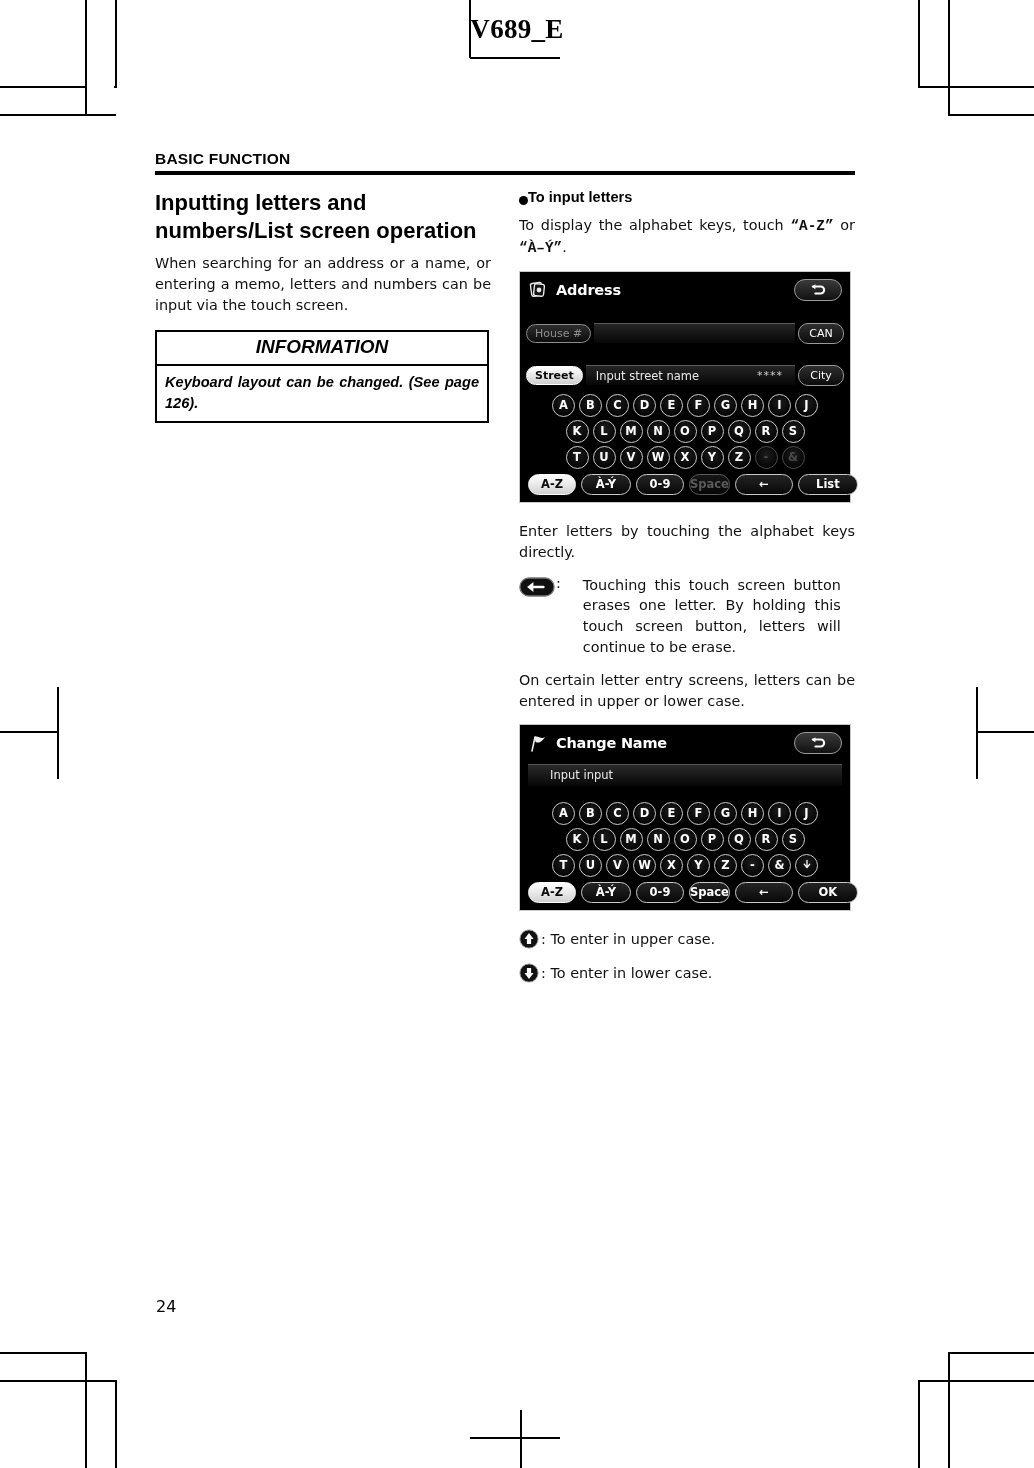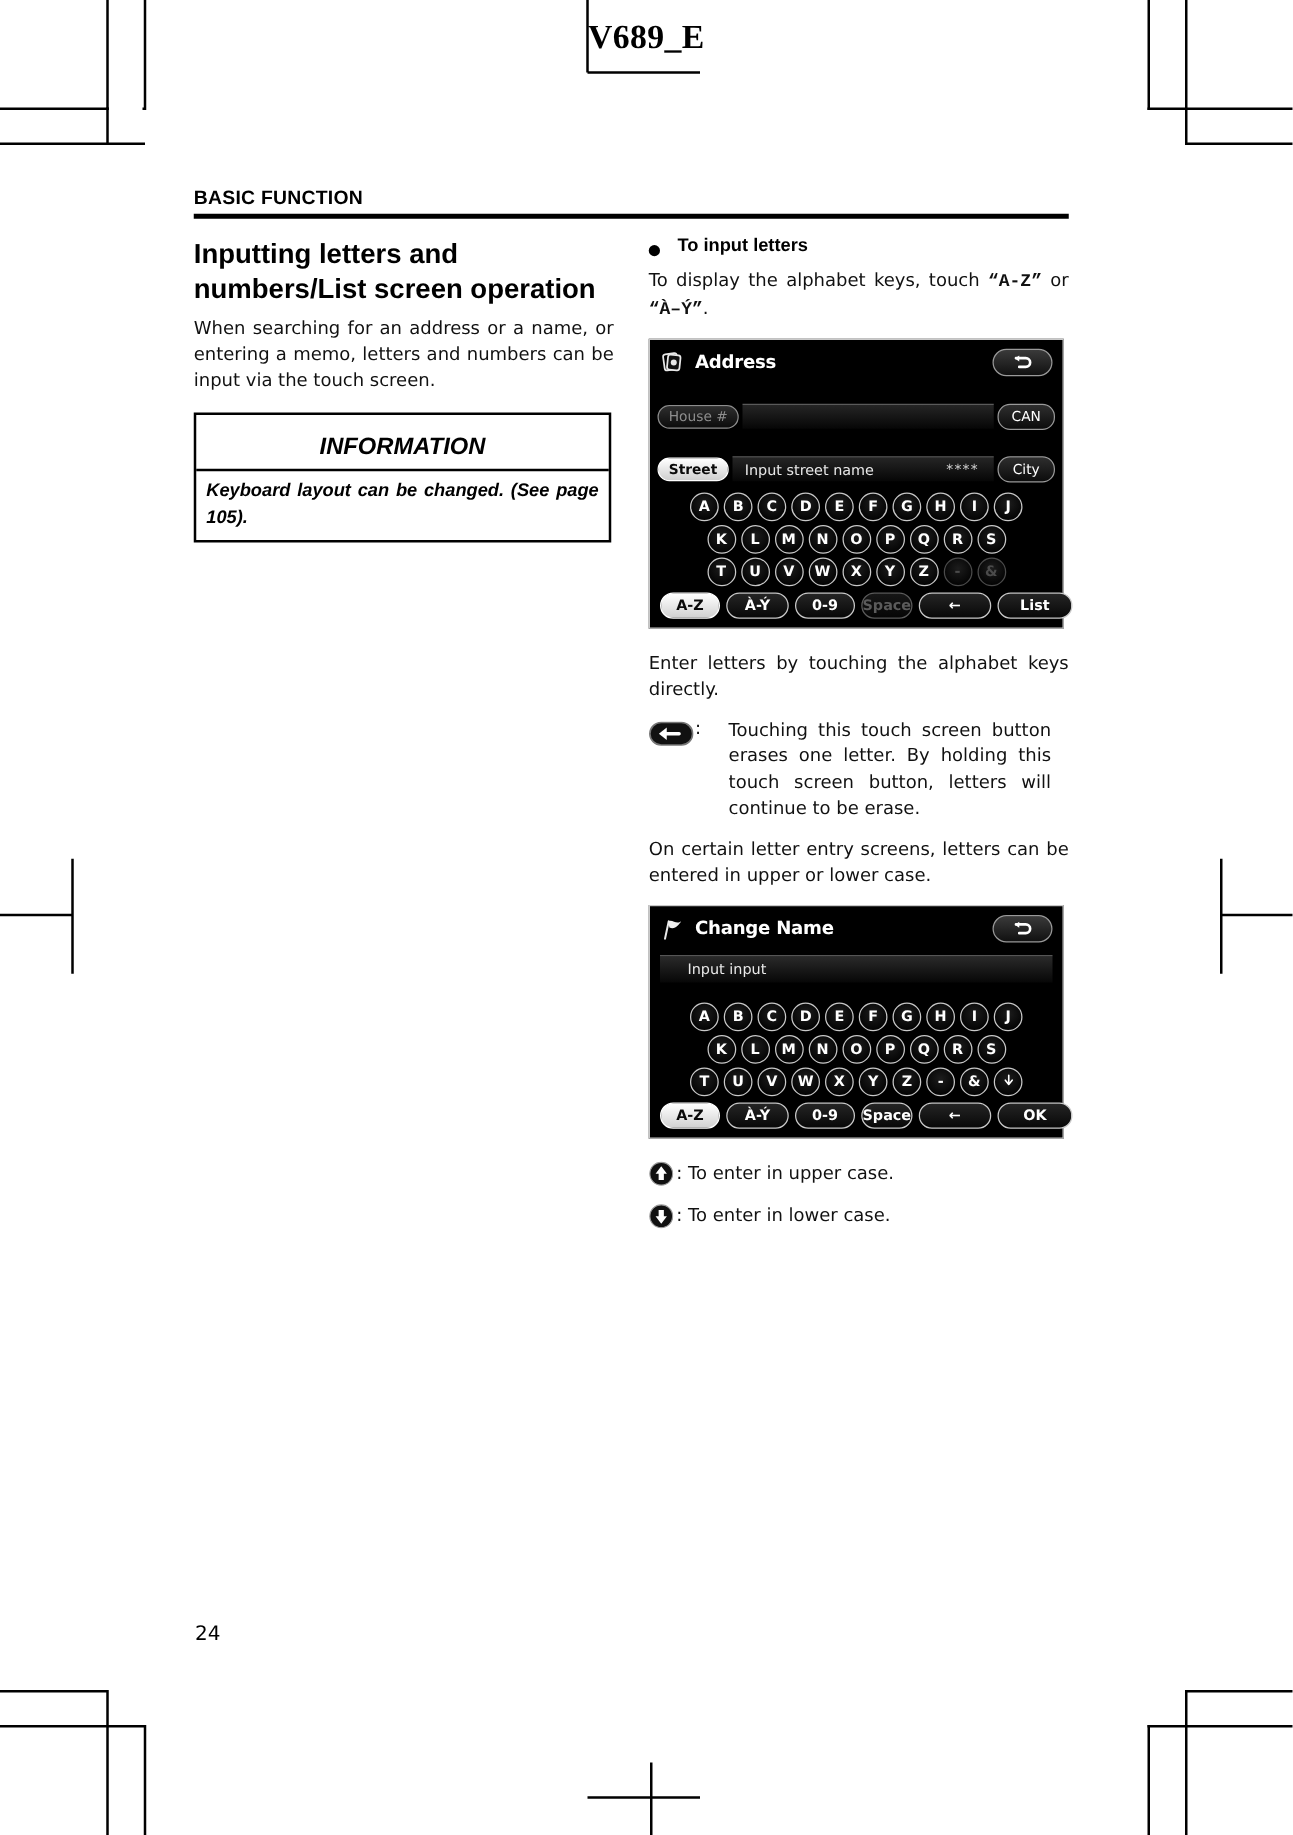--- a/index.html
+++ b/index.html
@@ -65,36 +65,36 @@
   
   .info-box {
     border: 2px solid #000;
     margin-top: 14px;
     width: 330px;
   }
   .info-head {
     font-family: "Liberation Sans", sans-serif;
     font-style: italic; font-weight: bold;
     font-size: 19px; text-align: center;
-    padding: 15px 0 6px 0;
+    padding: 4px 0 6px 0;
     border-bottom: 2px solid #000;
     color: #000;
   }
   .info-body {
     font-family: "Liberation Sans", sans-serif;
     font-style: italic; font-weight: bold;
     font-size: 14.6px; line-height: 1.42;
     padding: 6px 8px 8px 8px;
     text-align: justify;
     color: #000;
   }
 
   
   .bullet-head {
-    display: flex; align-items: center; gap: 14px;
+    display: flex; align-items: center; gap: 0;
     margin: 0 0 10px 0;
   }
   .bullet-dot {
     width: 9px; height: 9px; border-radius: 50%;
     background: #000; margin-top: 6px; flex: 0 0 auto;
   }
   .bullet-text {
     font-family: "Liberation Sans", sans-serif;
     font-weight: bold; font-size: 14.6px; color: #000;
   }
@@ -307,21 +307,21 @@
     <div class="cols">
 
       <div class="col">
 
         <h1 class="headline">Inputting letters and numbers/List screen operation</h1>
 
         <p class="body">When searching for an address or a name, or entering a memo, letters and numbers can be input via the touch screen.</p>
 
         <div class="info-box">
           <div class="info-head">INFORMATION</div>
-          <div class="info-body">Keyboard layout can be changed. (See page 105).</div>
+          <div class="info-body">Keyboard layout can be changed. (See page 126).</div>
         </div>
 
       </div>
 
       <div class="col">
 
         <div class="bullet-head">
           <div class="bullet-dot"></div>
           <div class="bullet-text">To input letters</div>
         </div>

